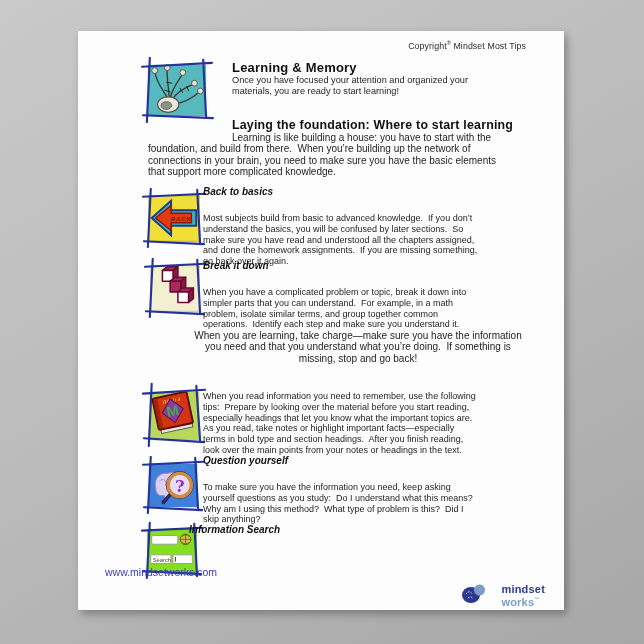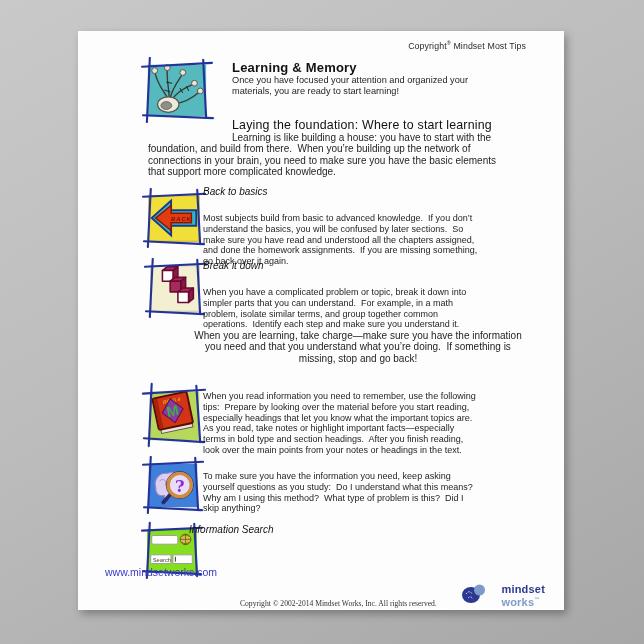--- a/index.html
+++ b/index.html
@@ -5,24 +5,24 @@
   html,body{margin:0;padding:0;}
   .stage{position:relative;width:644px;height:644px;overflow:hidden;
     background:linear-gradient(150deg,#c9c9c9 0%,#bcbcbc 45%,#a7a7a7 100%);
     font-family:"Liberation Sans",sans-serif;}
   .poster{position:absolute;left:78px;top:31px;width:486px;height:579px;
     background:#fdfdfd;box-shadow:3px 4px 8px rgba(0,0,0,.30);}
   .hdr{position:absolute;top:9px;right:38px;font-size:8.8px;color:#2b2b2b;letter-spacing:.1px;}
   .hdr sup{font-size:5.5px;}
   .abs{position:absolute;}
   .h1{font-size:13px;font-weight:bold;color:#111;letter-spacing:.2px;}
-  .h2{font-size:12.4px;font-weight:normal;color:#111;letter-spacing:.2px;}
+  .h2{font-size:12.4px;font-weight:bold;color:#111;letter-spacing:.2px;}
   .body-sm{font-size:10px;line-height:11.3px;color:#1e1e1e;white-space:pre-wrap;}
   .intro-body{font-size:9.2px;line-height:11.2px;color:#1e1e1e;white-space:pre-wrap;}
-  .tip-title{font-size:10px;font-weight:normal;font-style:italic;color:#111;}
+  .tip-title{font-size:10px;font-weight:bold;font-style:italic;color:#111;}
   .tip-body{font-size:9px;line-height:10.8px;color:#1e1e1e;white-space:pre-wrap;margin-top:16px;}
   .indent{text-indent:84px;}
   .footer-link{font-size:10.5px;color:#3a3ac8;text-decoration:none;}
   .copyright{font-family:"Liberation Serif",serif;font-size:7.6px;color:#333;}
   .logo{display:flex;align-items:center;gap:11px;}
   .logo-text{line-height:9.5px;font-weight:bold;letter-spacing:.2px;}
   .logo-line1{font-size:11px;color:#2b3990;}
   .logo-line2{font-size:11px;color:#7d9cc9;}
   .logo-line2 sup{font-size:5px;}
   .icon-wrap{display:block;}
@@ -182,20 +182,21 @@
         <text x="39" y="37" text-anchor="middle" font-size="17" font-weight="bold" fill="#8a2fd0" font-family="DejaVu Serif, serif">?</text>
         <g class="frame">
           <line x1="1" y1="9" x2="63" y2="6"></line>
             <line x1="9" y1="1" x2="6" y2="59"></line>
           <line x1="55" y1="2" x2="58" y2="56"></line>
             <line x1="2" y1="53" x2="62" y2="56"></line>
         </g>
       </svg>
     </span>
     <div class="abs" style="left:125px;top:424px;width:345px;">
+      <div class="tip-title">Question yourself</div>
       <div class="tip-body">To make sure you have the information you need, keep asking
 yourself questions as you study:  Do I understand what this means?
 Why am I using this method?  What type of problem is this?  Did I
 skip anything?</div>
     </div>
 
     <span class="icon-wrap abs" style="left:62px;top:490px;width:64px;height:58px;">
       <svg width="64" height="58" viewBox="0 0 64 60">
         <rect x="7" y="9" width="50" height="44" fill="#85df1f" stroke="#4a9a10" stroke-width="1"></rect>
         <rect x="11" y="15" width="27" height="9" rx="1.5" fill="#ffffff" stroke="#9a9a9a" stroke-width="1"></rect>
@@ -211,21 +212,20 @@
           <line x1="55" y1="3" x2="58" y2="57"></line>
             <line x1="2" y1="52" x2="62" y2="55"></line>
         </g>
       </svg>
     </span>
     <div class="abs" style="left:111px;top:493px;width:350px;">
       <div class="tip-title">Information Search</div>
     </div>
 
     <a class="footer-link abs" href="#" style="left:27px;top:535px;">www.mindsetworks.com</a>
-    <div class="copyright abs" style="left:162px;top:568px;">Copyright © 2002-2014 Mindset Works, Inc.  All rights reserved.</div>
 
     <div class="logo abs" style="right:19px;top:551px;">
       <span>
         <svg width="30" height="24" viewBox="0 0 30 24">
           <ellipse cx="11" cy="13" rx="9" ry="8" fill="#2b3990"></ellipse>
           <circle cx="19.5" cy="8" r="5.5" fill="#7d9cc9"></circle>
           <path d="M6,12 c2,-3 5,-3 6,0 M8,16 c2,-2 4,-1 5,1" fill="none" stroke="#ffffff" stroke-width=".8" stroke-dasharray="1.6 1.3"></path>
         </svg>
       </span>
       <span class="logo-text">

